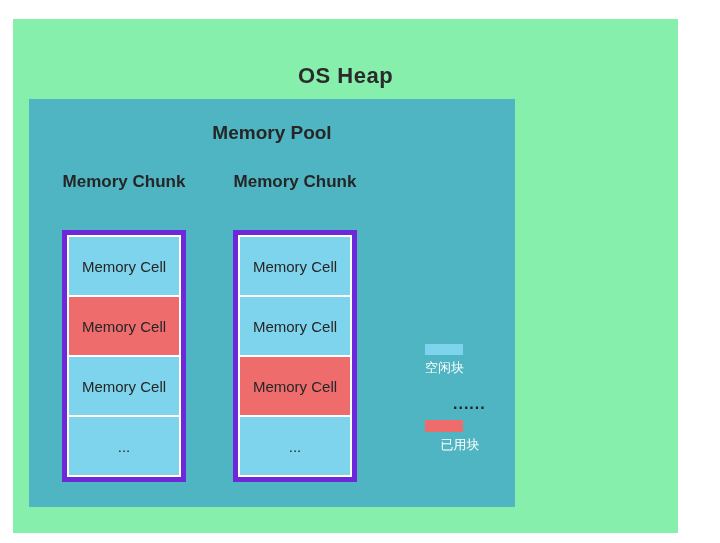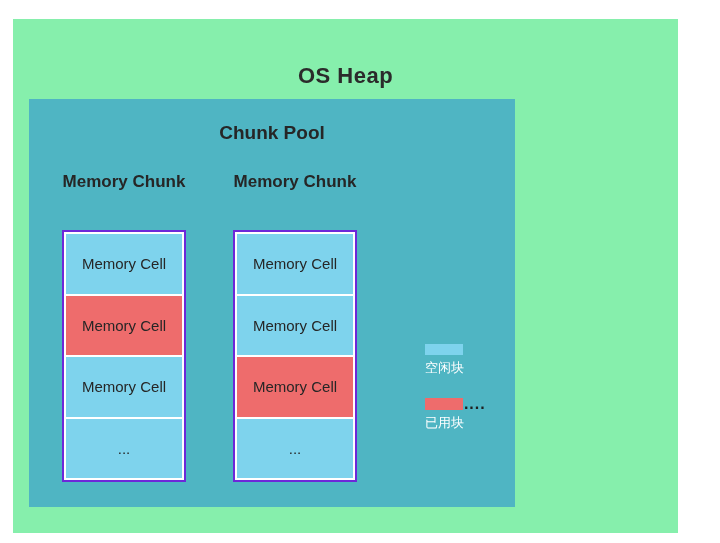--- a/index.html
+++ b/index.html
@@ -63,21 +63,21 @@
     white-space: nowrap;
   }
   .chunk-label.c1 { left: 33px; }
   .chunk-label.c2 { left: 204px; }
   .chunk {
     position: absolute;
     top: 131px;
     width: 124px;
     height: 252px;
     background: #ffffff;
-    border: 2px solid #6d28d9;
+    border: 5px solid #6d28d9;
     padding: 2px;
     display: flex;
     flex-direction: column;
     gap: 2px;
   }
   .chunk.c1 { left: 33px; }
   .chunk.c2 { left: 204px; }
   .cell {
     flex: 1;
     display: flex;
@@ -97,41 +97,41 @@
     letter-spacing: 1px;
     color: #1f1f1f;
     line-height: 16px;
   }
   .legend-item {
     position: absolute;
     left: 396px;
     width: 70px;
   }
   .legend-item.li-free { top: 245px; }
-  .legend-item.li-used { top: 299px; }
+  .legend-item.li-used { top: 321px; text-align: center; }
   .legend-swatch {
     width: 38px;
     height: 11px;
   }
   .legend-item.li-used .legend-swatch { height: 12px; }
   .legend-label {
     margin-top: 4px;
     font-size: 13px;
     color: #ffffff;
   }
 </style>
 </head>
 <body>
 
 <div class="canvas">
   <div class="panel">
     <div class="os-heap-title">OS Heap</div>
 
     <div class="pool">
-      <div class="pool-title">Chunk Pool</div>
+      <div class="pool-title">Memory Pool</div>
 
       <div class="chunk-label c1">Memory Chunk</div>
       <div class="chunk-label c2">Memory Chunk</div>
 
       <div class="chunk c1">
         <div class="cell free">Memory Cell</div>
         <div class="cell used">Memory Cell</div>
         <div class="cell free">Memory Cell</div>
         <div class="cell free">...</div>
       </div>

